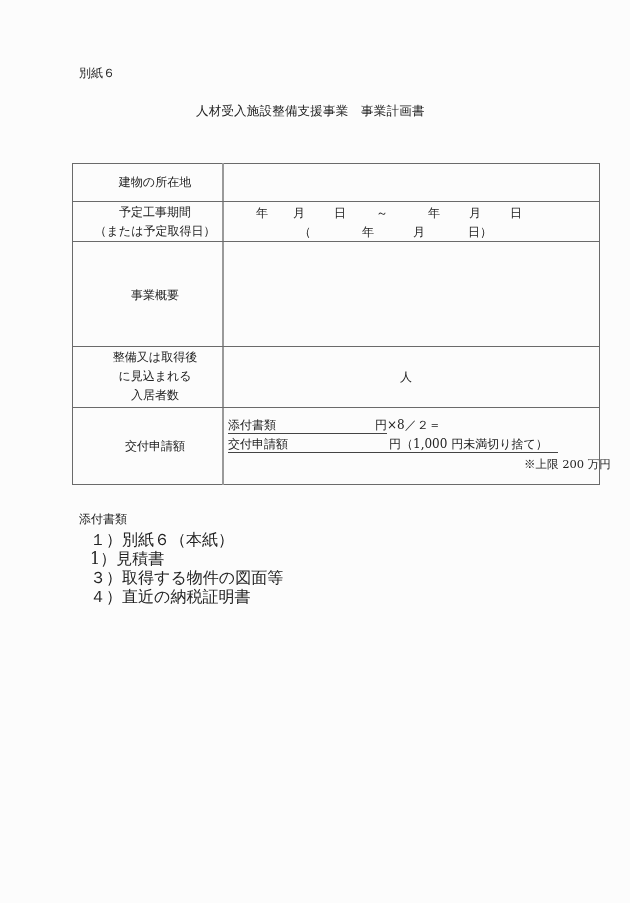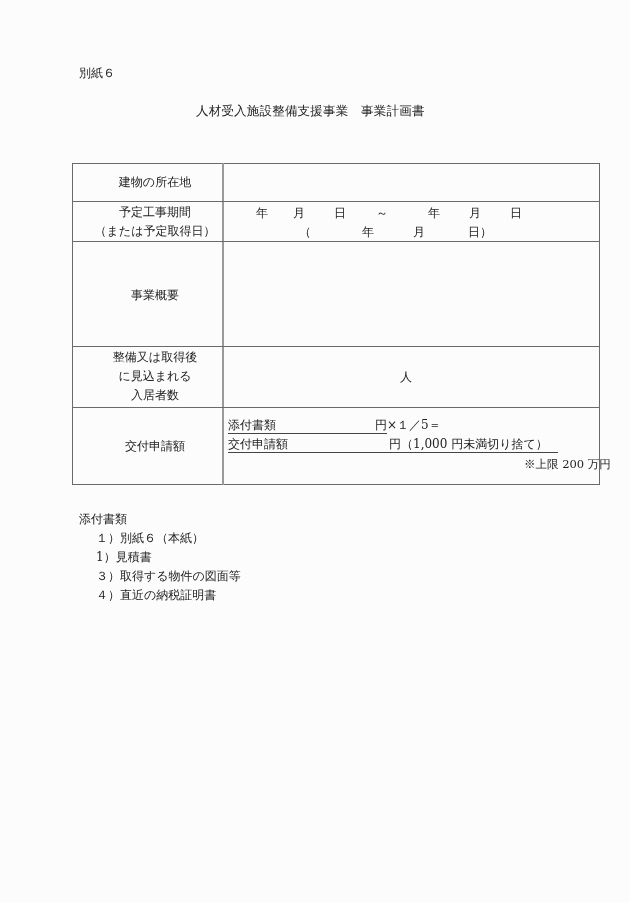--- a/index.html
+++ b/index.html
@@ -14,21 +14,21 @@
   .table { position:absolute; left:72px; top:163px; width:528px; height:322px;
            border:1px solid #6a6a6a; box-sizing:border-box; }
   .vline { position:absolute; left:222px; top:163px; width:2px; height:322px; background:#9a9a9a; }
   .hline { position:absolute; left:72px; width:528px; height:1px; background:#6a6a6a; }
 
   .lbl { position:absolute; left:72px; width:166px; text-align:center; font-size:12px; line-height:19px; }
   .u { position:absolute; height:1px; background:#444; }
   .note { font-size:11.5px; }
 
   #attach-title { left:79px; top:513px; }
-  .attach-item { left:96px; font-size:12px; }
+  .attach-item { left:90px; font-size:16px; }
 </style>
 </head>
 <body>
 
 <div class="abs" id="doc-label">別紙６</div>
 <div class="abs" id="doc-title">人材受入施設整備支援事業　事業計画書</div>
 
 <div class="table"></div>
 <div class="vline"></div>
 <div class="hline" style="top:201px"></div>
@@ -65,21 +65,21 @@
 <div class="lbl" style="top:386px">入居者数</div>
 <div>
   <span class="abs" style="left:400px;top:371px">人</span>
 </div>
 
 <div class="lbl" style="top:437px">交付申請額</div>
 
 <div>
   <span class="abs" style="left:228px;top:419px">添付書類</span>
   <span class="abs" style="left:375px;top:419px">円</span>
-  <span class="abs" style="left:387px;top:419px">×１／5＝</span>
+  <span class="abs" style="left:387px;top:419px">×8／２＝</span>
 </div>
 <div class="u" style="left:228px;top:433px;width:159px"></div>
 
 <div>
   <span class="abs" style="left:228px;top:438px">交付申請額</span>
   <span class="abs" style="left:389px;top:438px">円</span>
   <span class="abs" style="left:401px;top:438px">（1,000 円未満切り捨て）</span>
 </div>
 <div class="u" style="left:228px;top:452px;width:330px"></div>
 

